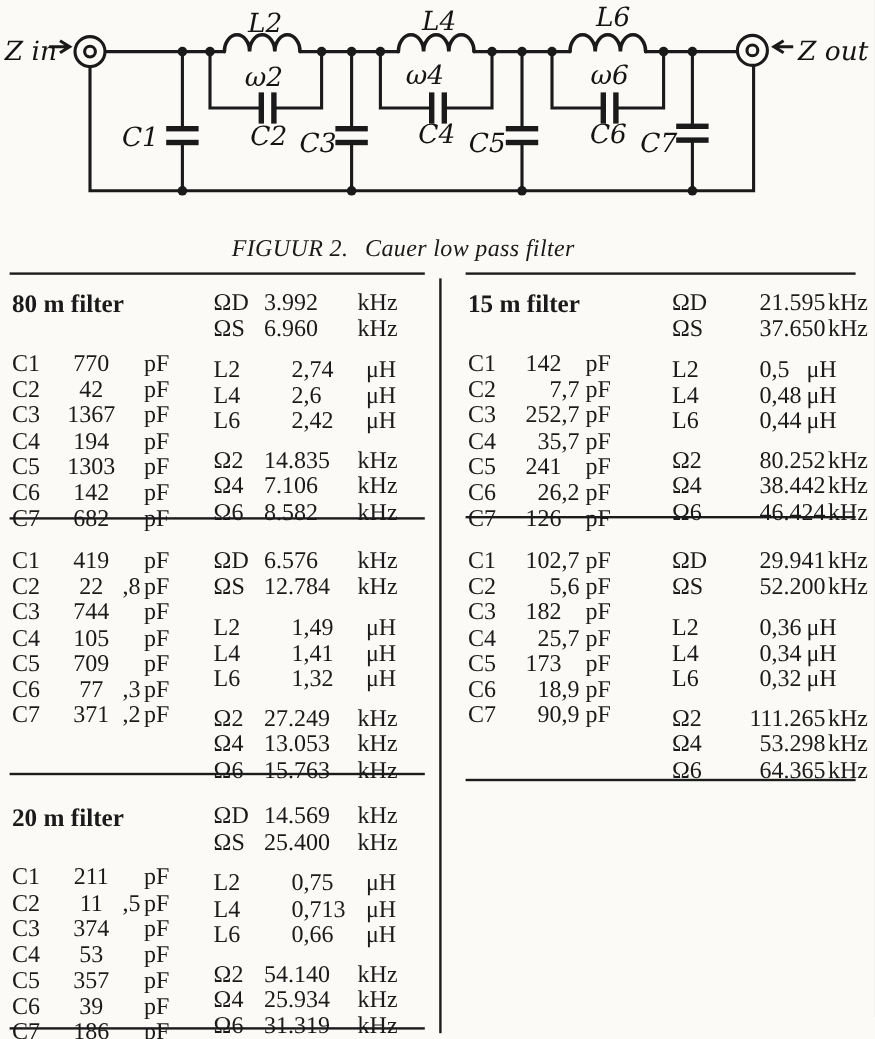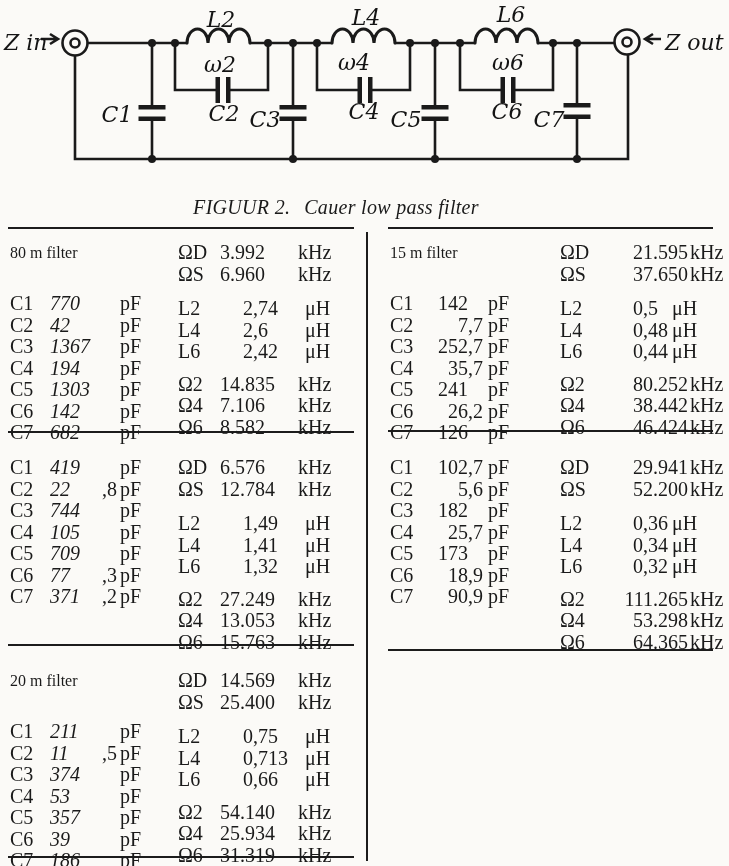--- a/index.html
+++ b/index.html
@@ -19,25 +19,25 @@
   }
   .caption .fig{margin-right:14px;}
   .hrule{position:absolute;height:2px;background:#1c1c1c;}
   .vdivider{position:absolute;left:366px;top:232px;width:2px;height:629px;background:#1c1c1c;}
   .block{position:absolute;font-size:20px;}
   .colL{left:10px;width:350px;}
   .colR{left:390px;width:330px;}
   .sub1{position:absolute;left:0;top:0;}
   .colL .sub2{position:absolute;left:168px;top:0;}
   .colR .sub2{position:absolute;left:170px;top:0;}
-  .fname{margin:0 0 29px 0;font-size:16px;font-weight:normal;line-height:22px;white-space:nowrap;}
+  .fname{margin:0 0 29px 0;font-size:21px;font-weight:bold;line-height:22px;white-space:nowrap;}
   .trow{display:flex;line-height:21.5px;white-space:pre;}
   
   .cap .ref{width:40px;}
-  .colL .cap .int{width:52px;text-align:left;font-style:italic;}
+  .colL .cap .int{width:52px;text-align:center;}
   .colR .cap .int{width:38px;text-align:right;}
   .colL .cap .frac{width:18px;}
   .colR .cap .frac{width:20px;}
   
   .khz .ref{width:42px;font-family:Liberation Serif, serif;}
   .colL .khz .val{width:58px;text-align:left;margin-right:20px;}
   .colR .khz .val{width:86px;text-align:right;margin-right:2px;}
   
   .ind .ref{width:42px;}
   .colL .ind .int{width:33px;text-align:right;}

